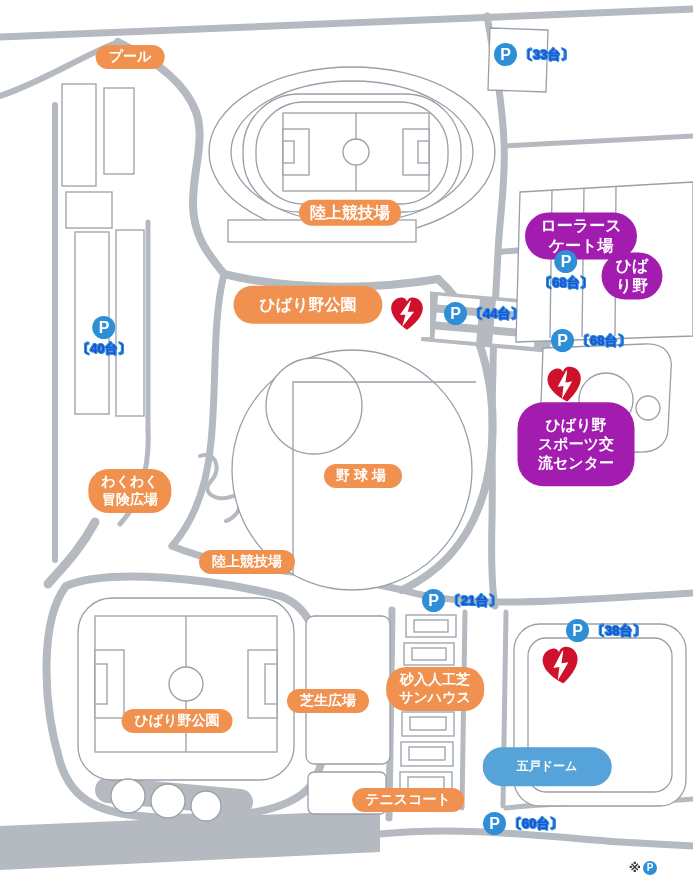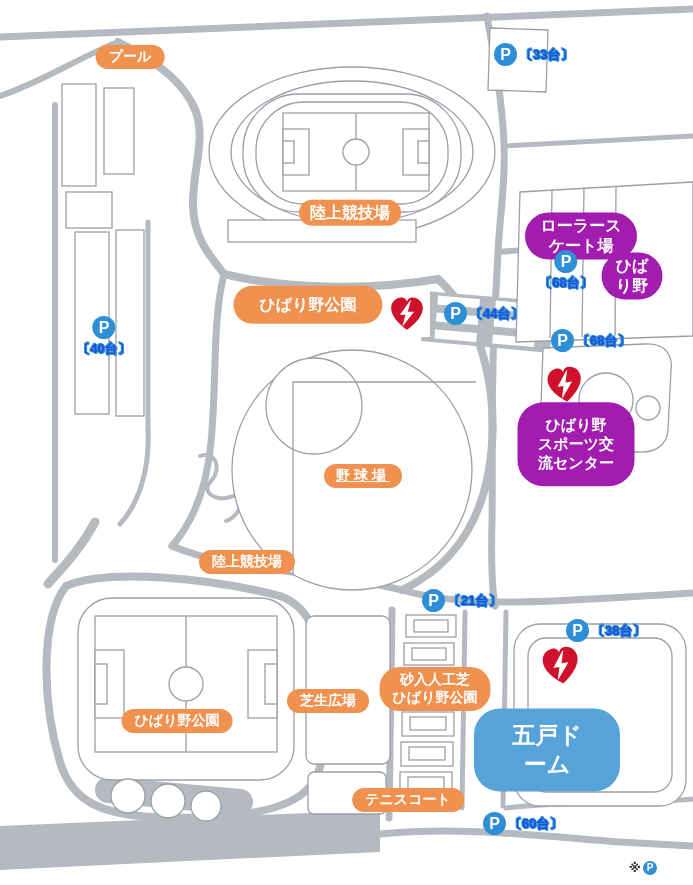--- a/index.html
+++ b/index.html
@@ -6,25 +6,25 @@
   body{font-family:"Liberation Sans","DejaVu Sans",sans-serif;}
   .stage{position:relative;width:693px;height:885px;background:#fff;overflow:hidden;}
   .base{position:absolute;left:0;top:0;}
   .pill{position:absolute;transform:translate(-50%,-50%);color:#fff;font-weight:bold;
         text-align:center;border-radius:999px;white-space:pre-line;line-height:1.28;z-index:3;}
   .pill.orange{background:#F0914F;}
   .pill.pink{background:#a21caf;}
   .pill.blue{background:#55A3D9;}
   .pill.s{font-size:16px;padding:3px 11px;}
   .pill.m{font-size:14px;padding:3px 13px;}
-  .pill.sp{font-size:14px;padding:3px 12px;letter-spacing:4px;text-decoration:underline;}
+  .pill.sp{font-size:14px;padding:3px 12px;letter-spacing:4px;}
   .pill.two{font-size:14px;padding:4px 13px;border-radius:20px;}
   .pill.lg{font-size:16px;padding:9px 26px;border-radius:24px;}
   .pill.ctr{font-size:15px;padding:13px 16px;border-radius:26px;}
-  .pill.dome{font-size:23px;padding:12px 34px;border-radius:26px;}
+  .pill.dome{font-size:12px;padding:12px 34px;border-radius:26px;margin-top:17px;}
   .pmark{position:absolute;display:flex;align-items:center;gap:3px;z-index:4;}
   .pmark.v{flex-direction:column;gap:1px;transform:translateX(-50%);}
   .pcirc{width:23px;height:23px;border-radius:50%;background:#2F8FD6;color:#fff;font-weight:bold;
          display:flex;align-items:center;justify-content:center;font-size:16px;flex:0 0 auto;}
   .pcap{font-size:13px;font-weight:bold;color:#1d4ed8;
         text-shadow:-1px 0 #2F8FD6,1px 0 #2F8FD6,0 -1px #2F8FD6,0 1px #2F8FD6,1px 1px #2F8FD6,-1px -1px #2F8FD6;}
   .aed{position:absolute;z-index:5;line-height:0;}
   .aed.whitebg{background:#fff;padding:4px;}
   .footer{position:absolute;right:36px;top:860px;display:flex;align-items:center;gap:2px;
           font-size:12.5px;font-weight:bold;color:#3a3a3a;z-index:6;}
@@ -134,26 +134,28 @@
     </g>
   </svg>
 
   <div class="pill orange m" style="left:130px;top:57px">プール</div>
   <div class="pill orange s" style="left:350px;top:213px">陸上競技場</div>
   <div class="pill pink s" style="left:581px;top:236px">ローラースケート場</div>
   <div class="pill pink s" style="left:632px;top:276px">ひばり野</div>
   <div class="pill orange lg" style="left:308px;top:305px">ひばり野公園</div>
   <div class="pill pink ctr" style="left:576px;top:444px">ひばり野
 スポーツ交流センター</div>
+  <div class="pill orange two" style="left:130px;top:491px">わくわく
+冒険広場</div>
   <div class="pill orange sp" style="left:363px;top:476px">野球場</div>
   <div class="pill orange m" style="left:247px;top:562px">陸上競技場</div>
   <div class="pill orange m" style="left:177px;top:721px">ひばり野公園</div>
   <div class="pill orange m" style="left:328px;top:701px">芝生広場</div>
   <div class="pill orange two" style="left:435px;top:689px">砂入人工芝
-ひばり野公園</div>
+サンハウス</div>
   <div class="pill blue dome" style="left:547px;top:750px">五戸ドーム</div>
   <div class="pill orange m" style="left:408px;top:800px">テニスコート</div>
 
   <div class="pmark" style="left:494px;top:43px">
     <span class="pcirc">P</span>
     <span class="pcap">〔33台〕</span>
   </div>
   <div class="pmark v" style="left:104px;top:316px">
     <span class="pcirc">P</span>
     <span class="pcap">〔40台〕</span>

